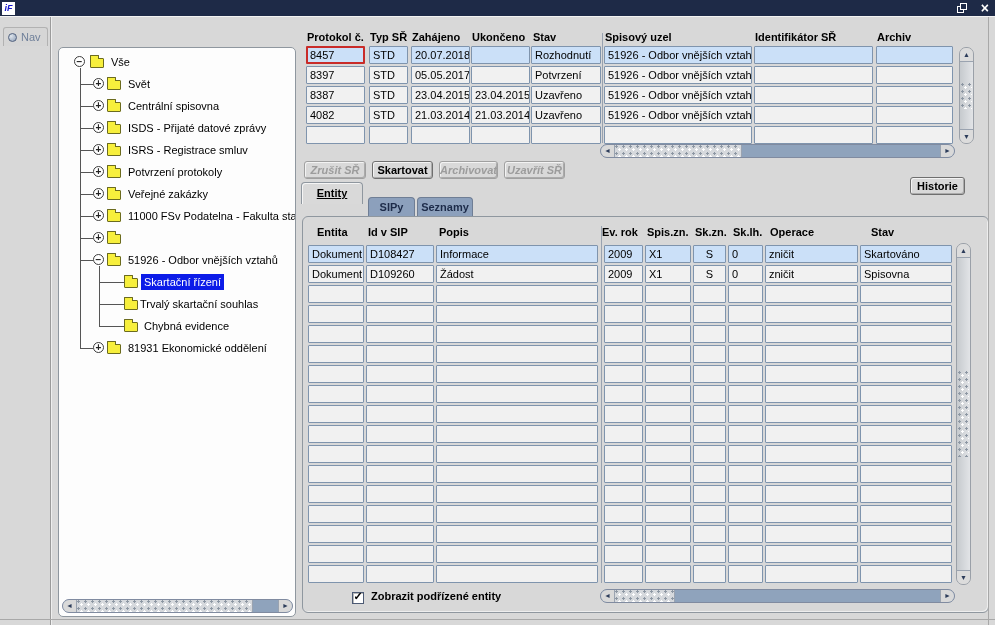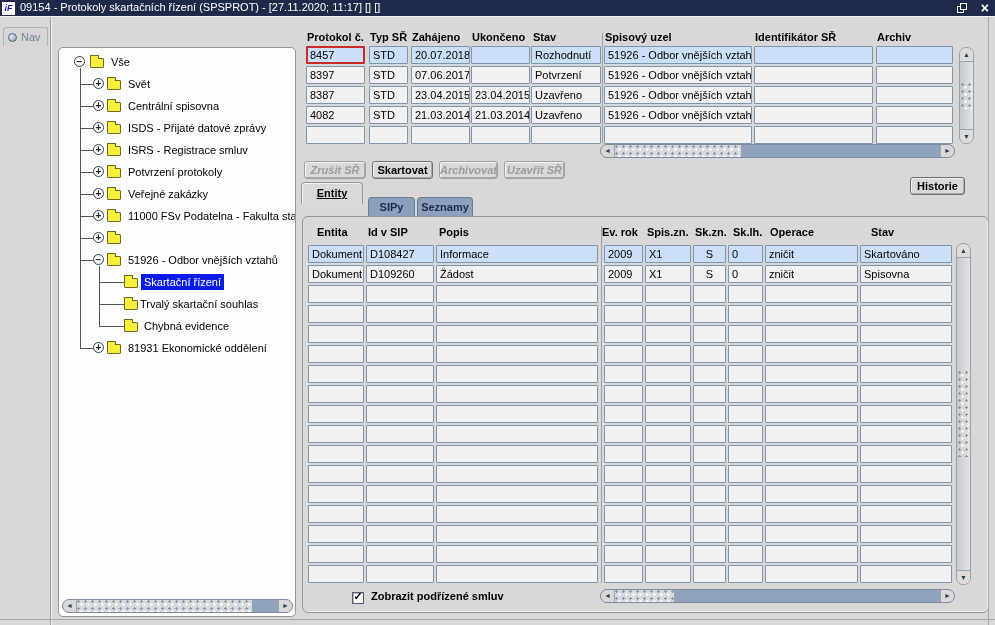--- a/index.html
+++ b/index.html
@@ -94,21 +94,20 @@
   .frame-right{position:absolute;left:988px;top:17px;width:1px;height:608px;background:#a8a8a8;}
   .frame-bottom{position:absolute;left:0;top:619px;width:995px;height:1px;background:#a8a8a8;}
 </style>
 </head>
 <body>
 
 <div class="window">
 
   <div class="titlebar">
     <span class="app-icon">iF</span>
-    <span class="title-text">09154 - Protokoly skartačních řízení (SPSPROT) - [27.11.2020; 11:17] [] []</span>
     <span class="restore-icon">
       <span class="sq b"></span>
         <span class="sq f"></span>
     </span>
     <span class="close-icon">×</span>
   </div>
 
   <div class="nav-tab">
     <span class="nav-dot"></span>
     <span>Nav</span>
@@ -191,21 +190,21 @@
       <div class="cell selected current" style="left: 306px; top: 46px; width: 59px;">8457</div>
       <div class="cell selected" style="left: 369px; top: 46px; width: 39px;">STD</div>
       <div class="cell selected" style="left: 411px; top: 46px; width: 59px;">20.07.2018</div>
       <div class="cell selected" style="left: 471px; top: 46px; width: 59px;"></div>
       <div class="cell selected" style="left: 531px; top: 46px; width: 70px;">Rozhodnutí</div>
       <div class="cell selected" style="left: 604px; top: 46px; width: 148px;">51926 - Odbor vnějších vztahů</div>
       <div class="cell selected" style="left: 754px; top: 46px; width: 119px;"></div>
       <div class="cell selected" style="left: 876px; top: 46px; width: 77px;"></div>
       <div class="cell" style="left: 306px; top: 66px; width: 59px;">8397</div>
       <div class="cell" style="left: 369px; top: 66px; width: 39px;">STD</div>
-      <div class="cell" style="left: 411px; top: 66px; width: 59px;">07.06.2017</div>
+      <div class="cell" style="left: 411px; top: 66px; width: 59px;">05.05.2017</div>
       <div class="cell" style="left: 471px; top: 66px; width: 59px;"></div>
       <div class="cell" style="left: 531px; top: 66px; width: 70px;">Potvrzení</div>
       <div class="cell" style="left: 604px; top: 66px; width: 148px;">51926 - Odbor vnějších vztahů</div>
       <div class="cell" style="left: 754px; top: 66px; width: 119px;"></div>
       <div class="cell" style="left: 876px; top: 66px; width: 77px;"></div>
       <div class="cell" style="left: 306px; top: 86px; width: 59px;">8387</div>
       <div class="cell" style="left: 369px; top: 86px; width: 39px;">STD</div>
       <div class="cell" style="left: 411px; top: 86px; width: 59px;">23.04.2015</div>
       <div class="cell" style="left: 471px; top: 86px; width: 59px;">23.04.2015</div>
       <div class="cell" style="left: 531px; top: 86px; width: 70px;">Uzavřeno</div>
@@ -436,17 +435,17 @@
   <div class="hscroll" style="left:600px;top:589px;width:355px">
     <div class="hs-btn left">◄</div>
     <div class="hs-thumb dots" style="width:60px"></div>
     <div class="hs-track"></div>
     <div class="hs-btn right">►</div>
   </div>
 
   <div class="checkbox">
     <span>✓</span>
   </div>
-  <div class="checkbox-label">Zobrazit podřízené smluv</div>
+  <div class="checkbox-label">Zobrazit podřízené entity</div>
 
   <div class="frame-right"></div>
   <div class="frame-bottom"></div>
 </div>
 
 </body></html>

